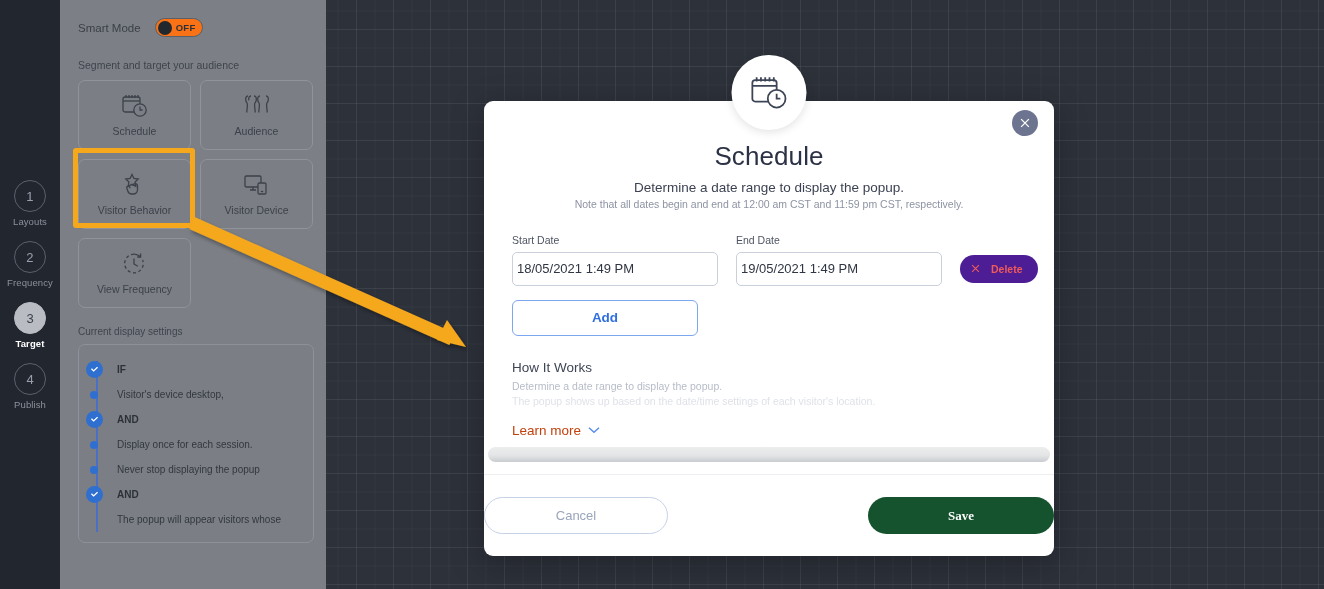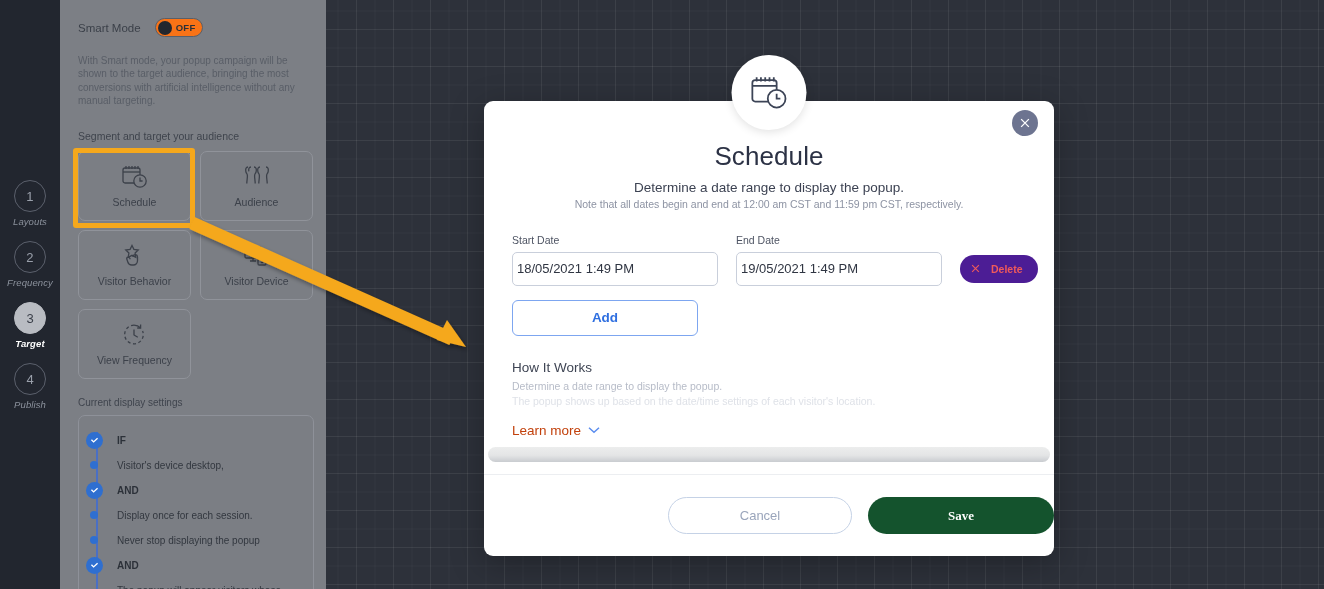--- a/index.html
+++ b/index.html
@@ -19,21 +19,21 @@
     padding-top: 180px;
   }
   .step { display: flex; flex-direction: column; align-items: center; margin-bottom: 14px; }
   .step-circle {
     width: 32px; height: 32px; border-radius: 50%;
     border: 1px solid #5b606c;
     display: flex; align-items: center; justify-content: center;
     font-size: 13px; color: #9aa0ab; background: transparent;
   }
   .step.active .step-circle { background: #b9bcc2; border-color: #b9bcc2; color: #3a3f49; }
-  .step-label { font-size: 9.5px; color: #8b919c; margin-top: 4px; letter-spacing: .1px; font-style: italic; }
+  .step-label { font-size: 9.5px; color: #8b919c; margin-top: 4px; letter-spacing: .1px; }
   .step.active .step-label { color: #ffffff; font-weight: bold; }
 
   
   .sidebar {
     position: absolute; left: 60px; top: 0; width: 266px; height: 589px;
     background: #7c7f85;
     padding: 18px 10px 0 18px;
     overflow: hidden;
   }
   .sb-row { display: flex; align-items: center; gap: 14px; }
@@ -159,21 +159,21 @@
     margin-top: 16px; display: flex; align-items: center; gap: 7px;
     font-size: 13.5px; color: #c2410c; cursor: pointer;
   }
   .scrollbar {
     position: absolute; left: 0; right: 0; bottom: 12px; height: 15px;
     margin: 0 4px; border-radius: 8px;
     background: linear-gradient(to bottom, #eceded 0%, #e4e5e6 55%, #c9ccd0 100%);
   }
   .modal-foot {
     height: 82px; border-top: 1px solid #eceef1;
-    display: flex; align-items: center; justify-content: flex-end; gap: 16px;
+    display: flex; align-items: center; justify-content: space-between; gap: 16px;
   }
   .btn-cancel {
     width: 184px; height: 37px; border-radius: 19px; border: 1px solid #c5d2e6;
     background: #fff; color: #9aa5bb; font-size: 13px; cursor: pointer;
     font-family: "Liberation Sans", sans-serif;
   }
   .btn-save {
     width: 186px; height: 37px; border-radius: 19px; border: none;
     background: #14532d; color: #fff; font-size: 13px; font-weight: bold; cursor: pointer;
     font-family: Liberation Serif, serif;
@@ -206,21 +206,20 @@
   <div class="sidebar">
 
     <div class="sb-row">
       <div class="sb-title">Smart Mode</div>
       <div class="toggle">
         <div class="toggle-knob"></div>
         <div class="toggle-text">OFF</div>
       </div>
     </div>
 
-    <div class="sb-desc">With Smart mode, your popup campaign will be shown to the target audience, bringing the most conversions with artificial intelligence without any manual targeting.</div>
 
     <div class="sb-section">Segment and target your audience</div>
 
     <div class="card-grid">
 
       <div class="card">
         <span>
           <svg width="28" height="26" viewBox="0 0 28 26" fill="none" stroke="#3c414a" stroke-width="1.3">
             <rect x="2" y="4" width="17" height="15" rx="2"></rect>
             <path d="M2 8h17"></path>

